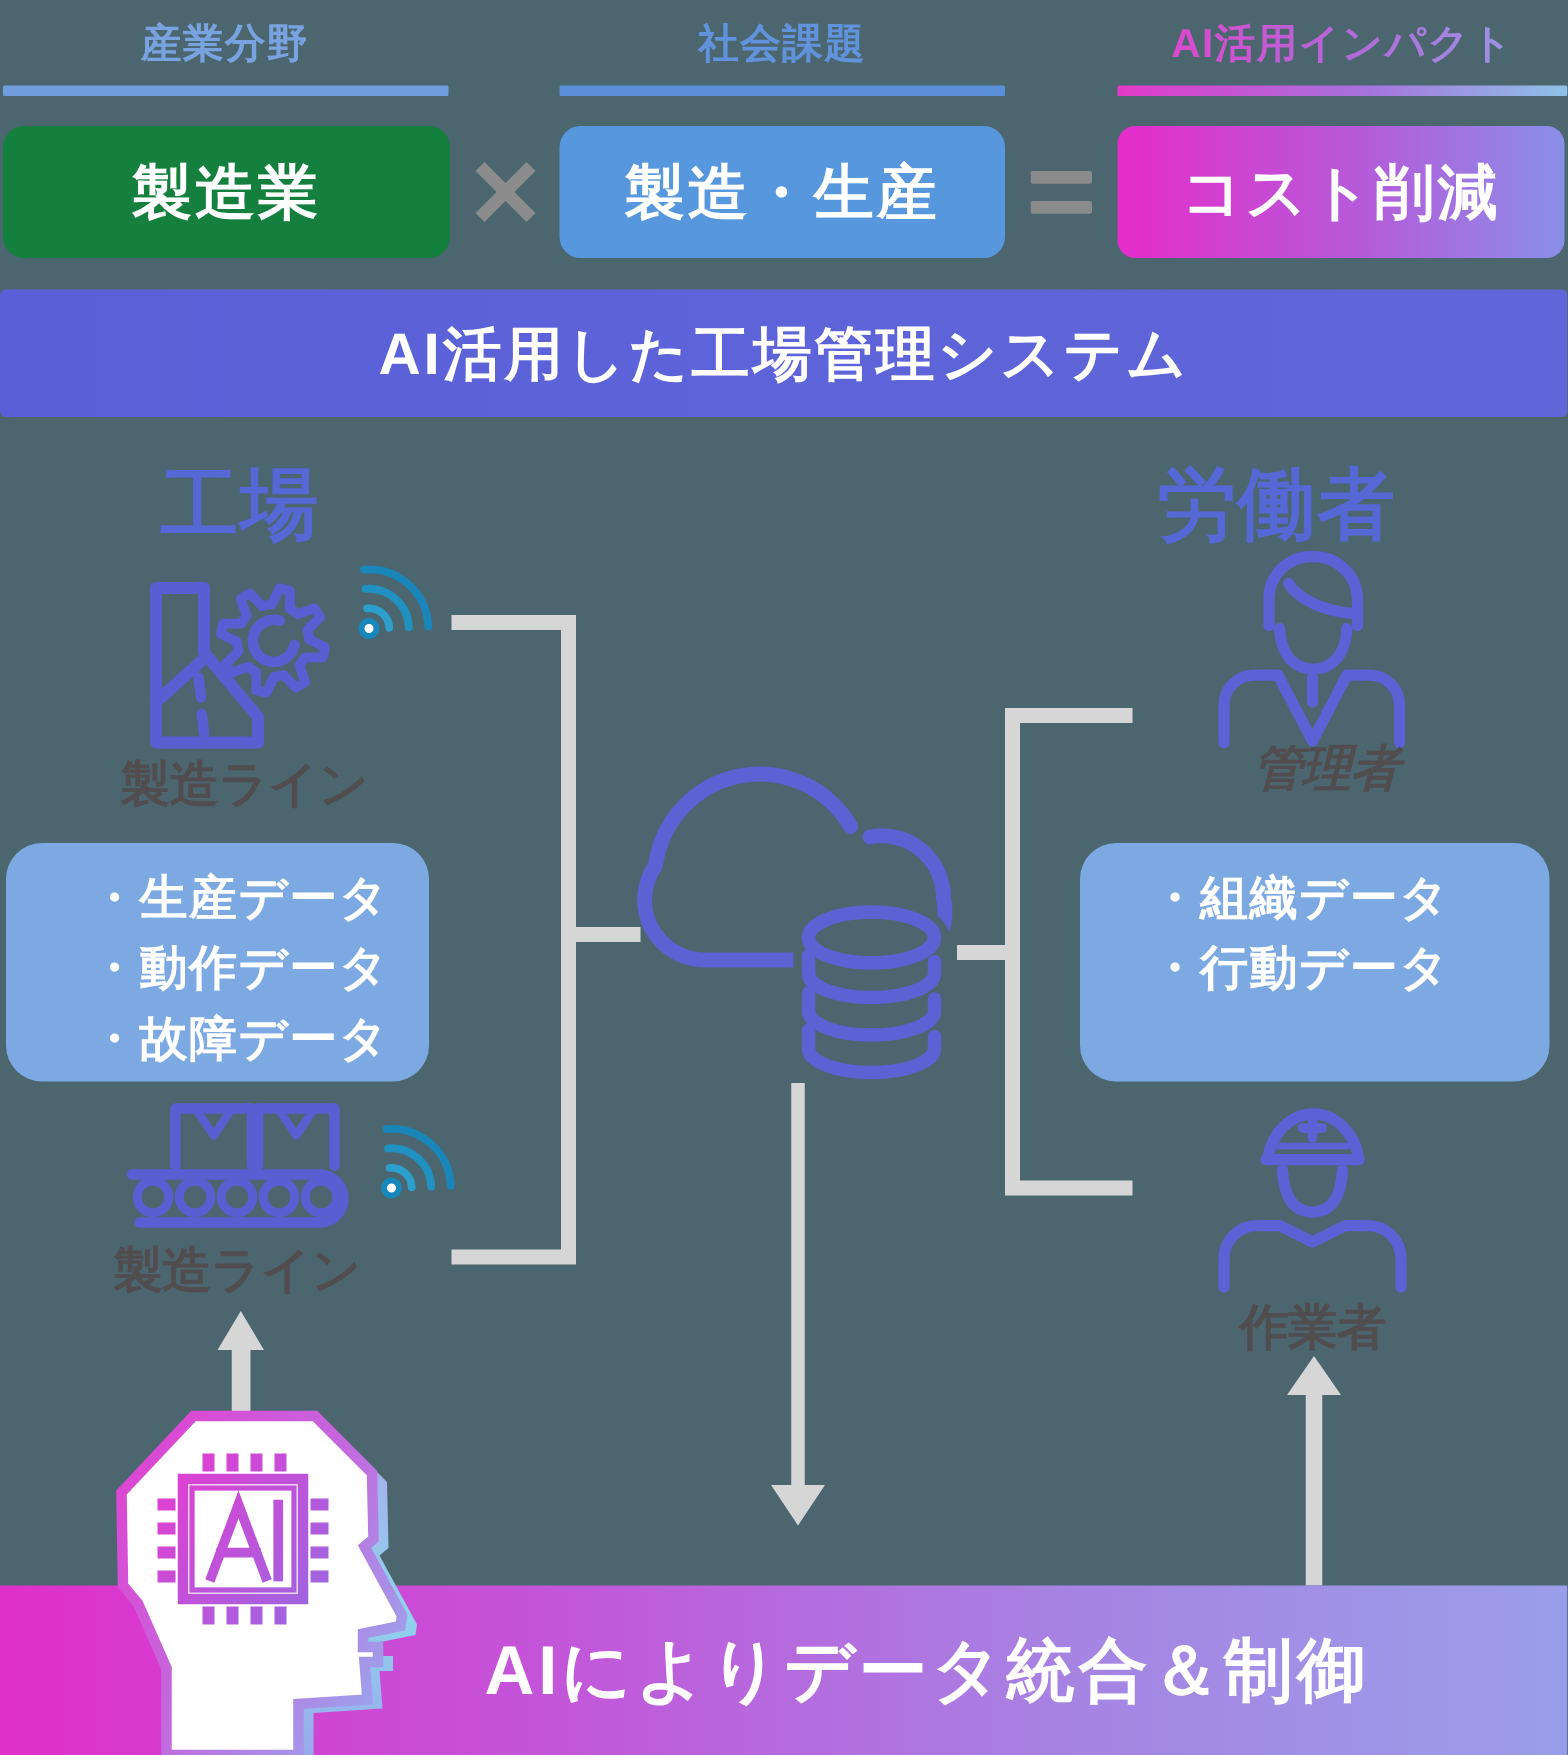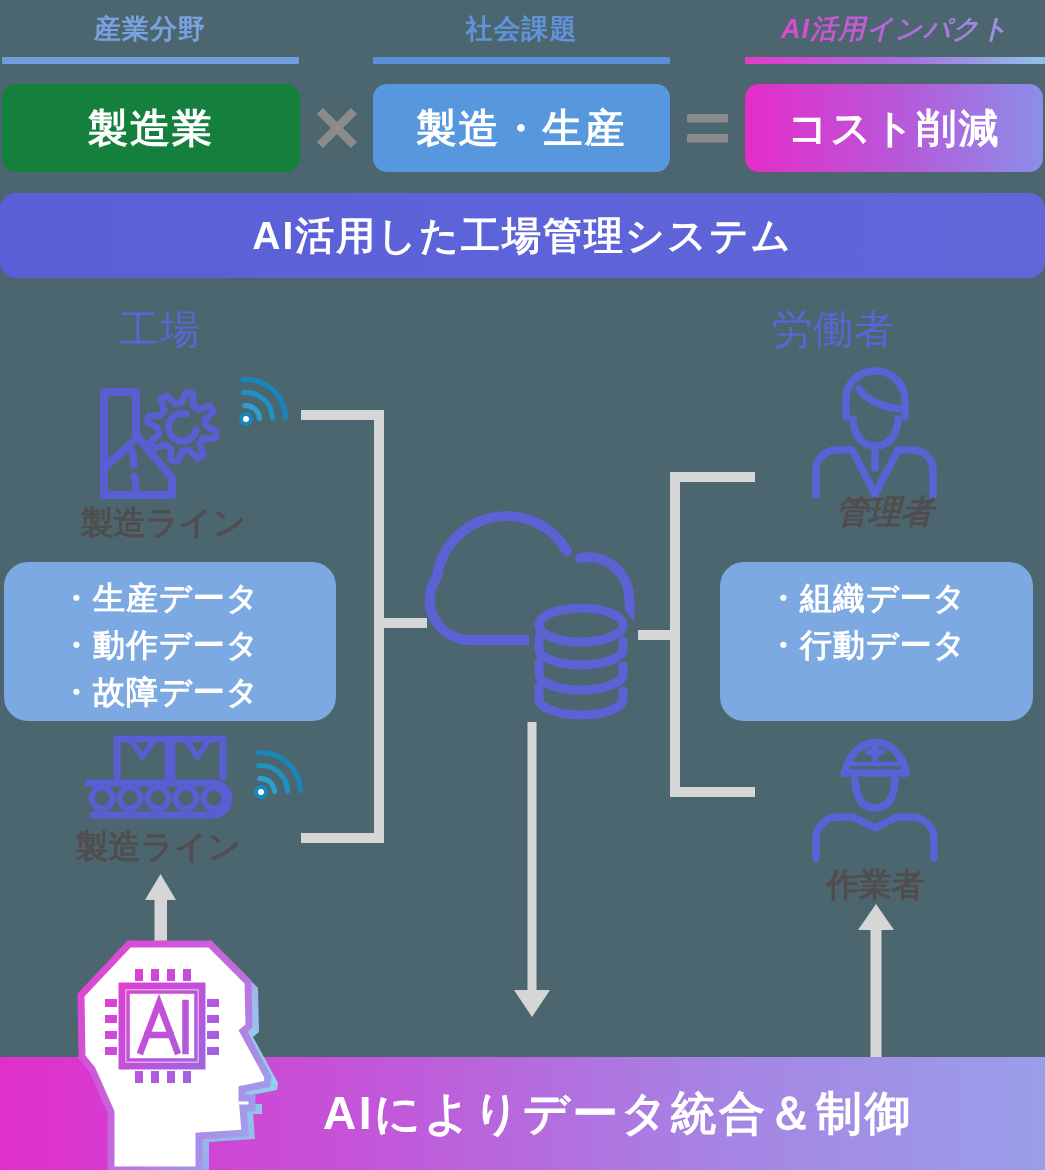--- a/index.html
+++ b/index.html
@@ -9,58 +9,58 @@
     font-family:"Liberation Sans",sans-serif;font-weight:800;}
   .abs{position:absolute;}
 
   
   .hdr-label{top:8px;height:42px;display:flex;align-items:center;justify-content:center;
     font-size:27px;font-weight:800;letter-spacing:1px;}
   .hdr-1{left:0;width:300px;color:#79a3e0;}
   .hdr-2{left:373px;width:297px;color:#6093dc;}
   .hdr-3{left:745px;width:300px;
     background:linear-gradient(90deg,#e73fcb 0%,#b06bda 55%,#93a5e8 100%);
-    -webkit-background-clip:text;background-clip:text;color:transparent;font-style:italic;}
+    -webkit-background-clip:text;background-clip:text;color:transparent;}
   .hdr-line{top:57px;height:7px;border-radius:1px;}
   .hl-1{left:2px;width:297px;background:#6f9ddd;}
   .hl-2{left:373px;width:297px;background:#5b8fd9;}
   .hl-3{left:745px;width:300px;background:linear-gradient(90deg,#e23bc8 0%,#a672dc 55%,#8fc2e8 100%);}
 
   
   .fbox{top:84px;height:88px;border-radius:14px;display:flex;align-items:center;justify-content:center;
     color:#fff;font-size:40px;font-weight:800;letter-spacing:2px;}
   .fb-1{left:2px;width:298px;background:#15803d;}
   .fb-2{left:373px;width:297px;background:#5697dd;}
-  .fb-3{left:745px;width:298px;background:linear-gradient(90deg,#e52cca 0%,#b55bda 55%,#8a8fe8 100%);}
+  .fb-3{left:745px;width:298px;background:linear-gradient(90deg,#e52cca 0%,#b55bda 55%,#8a8fe8 100%);border-radius:12px;}
   .op{top:84px;height:88px;display:flex;align-items:center;justify-content:center;}
   .op-x{left:300px;width:73px;}
   .op-eq{left:670px;width:75px;}
 
   
-  .sys-banner{left:0;top:193px;width:1045px;height:85px;border-radius:16px;
+  .sys-banner{left:0;top:193px;width:1045px;height:85px;border-radius:4px;
     background:linear-gradient(90deg,#5a5fd7 0%,#6067d9 100%);
     display:flex;align-items:center;justify-content:center;
     color:#fff;font-size:39px;font-weight:800;letter-spacing:2px;}
 
   
-  .sec-title{font-size:40px;font-weight:400;color:#5667d6;letter-spacing:1px;}
+  .sec-title{font-size:52px;font-weight:700;color:#5667d6;letter-spacing:1px;}
   .t-factory{left:60px;top:302px;width:200px;text-align:center;}
   .t-workers{left:772px;top:302px;width:200px;text-align:left;}
 
   
   .item-label{font-size:33px;font-weight:800;color:#514c4e;letter-spacing:-0.5px;text-align:center;}
   .l-device{left:58px;top:501px;width:210px;}
   .l-line{left:53px;top:825px;width:210px;}
   .l-manager{left:784px;top:490px;width:200px;font-style:italic;}
   .l-worker{left:775px;top:863px;width:200px;}
 
   
   .data-box{top:562px;height:159px;border-radius:24px;background:#7da9e2;
     color:#fff;font-size:32px;font-weight:800;letter-spacing:1px;}
-  .db-left{left:4px;width:332px;padding:13px 0 0 56px;}
+  .db-left{left:4px;width:282px;padding:13px 0 0 56px;}
   .db-right{left:720px;width:313px;padding:13px 0 0 47px;font-family:Liberation Mono, monospace;}
   .data-box .row{height:47px;display:flex;align-items:center;}
 
   
   .ai-banner{left:0;top:1057px;width:1045px;height:113px;
     background:linear-gradient(90deg,#e02fcb 0%,#c355d9 35%,#a683e3 68%,#9a9ee9 100%);z-index:4;}
   .ai-banner .txt{position:absolute;left:320px;top:0;width:596px;height:113px;
     display:flex;align-items:center;justify-content:center;
     color:#fff;font-size:46px;font-weight:800;letter-spacing:2.5px;white-space:nowrap;}
 

